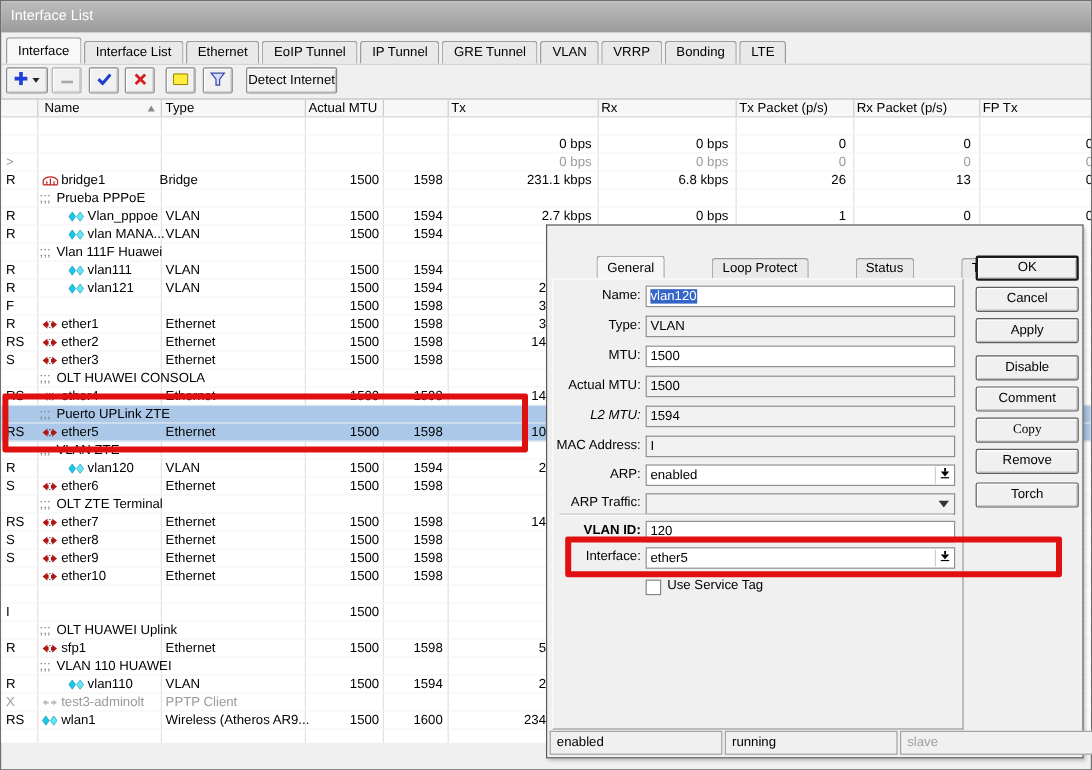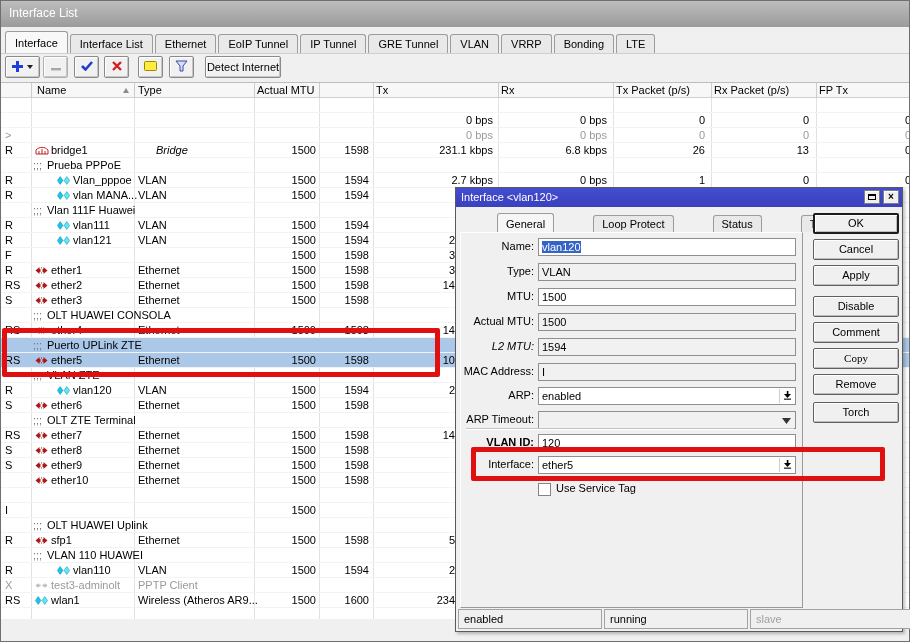--- a/index.html
+++ b/index.html
@@ -197,21 +197,21 @@
           <div class="c num" style="right: 204px;">0</div>
           <div class="c num" style="right: 100px;">0</div>
           <div class="c num" style="right: -2px;">0</div>
         </div>
         <div class="trow" style="top: 45px;">
           <div class="c flag">R</div>
           <div class="c icon" style="left: 34px;"><svg width="14" height="9" viewBox="0 0 14 9">
               <path d="M1 8V4M13 8V4M1 4C4 .5 10 .5 13 4M1 8h12M4 8V5M7 8V3M10 8V5" stroke="#c02020" stroke-width="1" fill="none"></path>
             </svg></div>
           <div class="c" style="left: 50px;">bridge1</div>
-          <div class="c" style="left: 155px; font-style: italic;">Bridge</div>
+          <div class="c" style="left: 132px;">Bridge</div>
           <div class="c num" style="right: 593px;">1500</div>
           <div class="c num" style="right: 540px;">1598</div>
           <div class="c num" style="right: 416px;">231.1 kbps</div>
           <div class="c num" style="right: 302px;">6.8 kbps</div>
           <div class="c num" style="right: 204px;">26</div>
           <div class="c num" style="right: 100px;">13</div>
           <div class="c num" style="right: -2px;">0</div>
         </div>
         <div class="trow" style="top: 60px;">
           <div class="c semi" style="left: 32px;">;;;</div>
@@ -496,29 +496,20 @@
           <div class="c" style="left: 50px;">wlan1</div>
           <div class="c" style="left: 137px;">Wireless (Atheros AR9...</div>
           <div class="c num" style="right: 593px;">1500</div>
           <div class="c num" style="right: 540px;">1600</div>
           <div class="c num" style="right: 454px;">234</div>
         </div>
       </div>
   </div>
 
   <div class="dialog">
-    <div class="dlg-title">
-      <span>Interface &lt;vlan120&gt;</span>
-      <span class="dlg-tbtn" style="right:22px">
-          <span class="maxglyph"></span>
-        </span>
-      <span class="dlg-tbtn" style="right:3px">
-          <span style="font-weight:bold">×</span>
-        </span>
-    </div>
     <div class="dlg-tabs" id="dlg-tabs">
         <div class="tab active">General</div>
         <div class="tab">Loop Protect</div>
         <div class="tab">Status</div>
         <div class="tab">Traffic</div>
       </div>
     <div class="dlg-panel"></div>
     <div id="dlg-fields">
         <div class="flabel" style="top: 50px;">Name:</div>
         <div class="finput" style="top: 50px;"><span class="hl">vlan120</span></div>
@@ -533,21 +524,21 @@
         <div class="flabel" style="top: 175px;">MAC Address:</div>
         <div class="finput ro" style="top: 175px;">I</div>
         <div class="flabel" style="top: 199px;">ARP:</div>
         <div class="finput" style="top: 199px;">enabled<div class="cmb">
             <span><svg width="9" height="9" viewBox="0 0 9 9">
                 <rect x="3.8" y="0" width="1.6" height="3" fill="#000"></rect>
                 <path d="M1 3h7L4.5 7z" fill="#000"></path>
                 <rect x="1" y="7.6" width="7" height="1.1" fill="#000"></rect>
               </svg></span>
           </div></div>
-        <div class="flabel" style="top: 223px;">ARP Timeout:</div>
+        <div class="flabel" style="top: 223px;">ARP Traffic:</div>
         <div class="finput ro" style="top: 223px;">
           <div class="cmb flat">
             <span><svg width="9" height="6" viewBox="0 0 9 6">
                 <path d="M0 0h9L4.5 6z" fill="#333"></path>
               </svg></span>
           </div>
         </div>
         <div class="flabel" style="top: 246px; font-weight: bold;">VLAN ID:</div>
         <div class="finput" style="top: 246px;">120</div>
         <div class="flabel" style="top: 268px;">Interface:</div>

